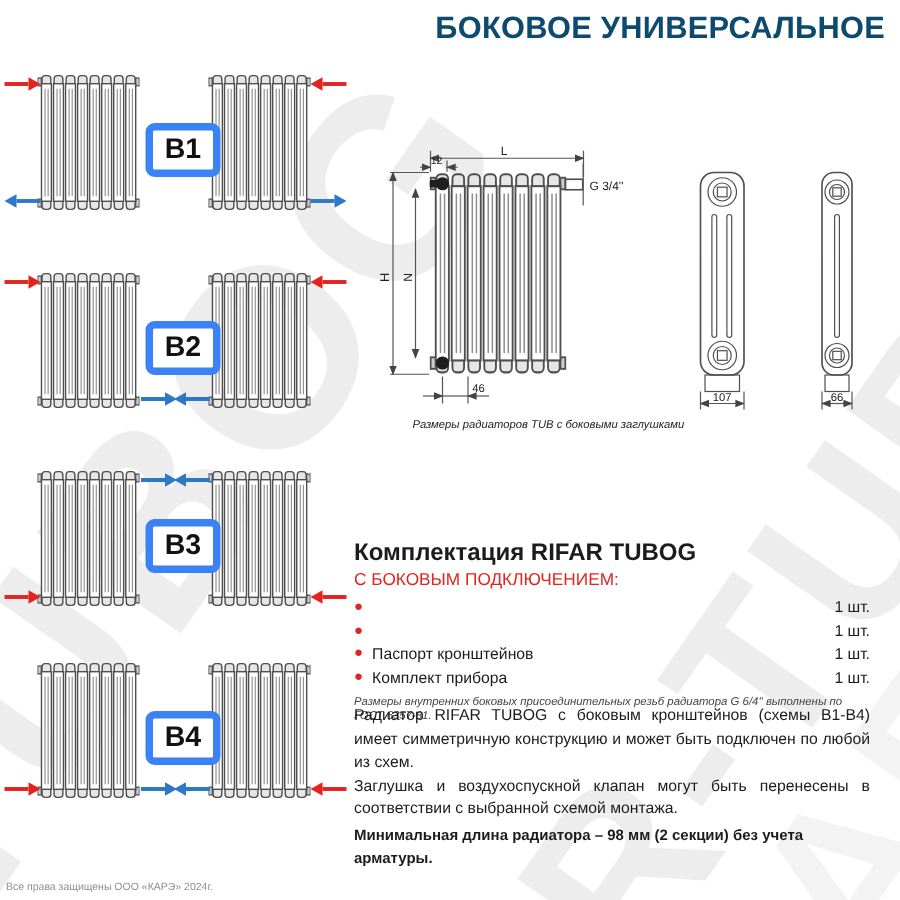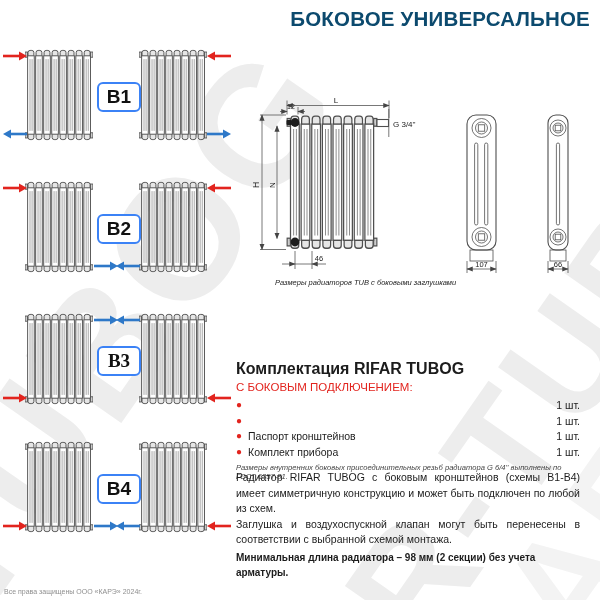--- a/index.html
+++ b/index.html
@@ -14,24 +14,24 @@
   .wm-c{left:330px;top:790px;font-size:150px;transform:rotate(-55deg);color:#f3f3f3;}
 
   .layer{position:absolute;inset:0;z-index:1;}
 
   
   .title{position:absolute;top:7px;right:10px;text-align:right;font-weight:bold;
          font-size:20.5px;line-height:1.15;color:#0c4a6e;letter-spacing:.2px;}
 
   
   .scheme-row{position:absolute;left:0;width:232px;height:96px;}
-  .row-b1{top:47px;} .row-b2{top:179px;text-align:center;} .row-b3{top:311px;font-family:Liberation Serif, serif;} .row-b4{top:439px;text-decoration:underline;}
+  .row-b1{top:47px;} .row-b2{top:179px;text-align:center;} .row-b3{top:311px;} .row-b4{top:439px;text-decoration:underline;}
   .rad{position:absolute;top:0;width:68px;height:96px;}
   .rad-left{left:25px;} .rad-right{left:139px;}
-  .blabel{position:absolute;left:97px;top:35px;width:40px;height:26px;border:2px solid #3b82f6;
+  .blabel{position:absolute;left:97px;top:35px;width:40px;height:26px;border:5px solid #3b82f6;
           border-radius:6px;background:#fff;display:flex;align-items:center;justify-content:center;
           font-weight:bold;font-size:19px;color:#111;}
   .arr{position:absolute;width:26px;height:12px;}
   .arr.dir-left{transform:scaleX(-1);}
   .arr.red line{stroke:var(--red,#e2241e);stroke-width:2.6;}
   .arr.red polygon{fill:var(--red,#e2241e);}
   .arr.blue line{stroke:var(--blue,#2e78c8);stroke-width:2.6;}
   .arr.blue polygon{fill:var(--blue,#2e78c8);}
   .p-ol-t{left:2px;top:3px;}   .p-ol-b{left:2px;top:81px;}
   .p-or-t{left:206px;top:3px;} .p-or-b{left:206px;top:81px;}

